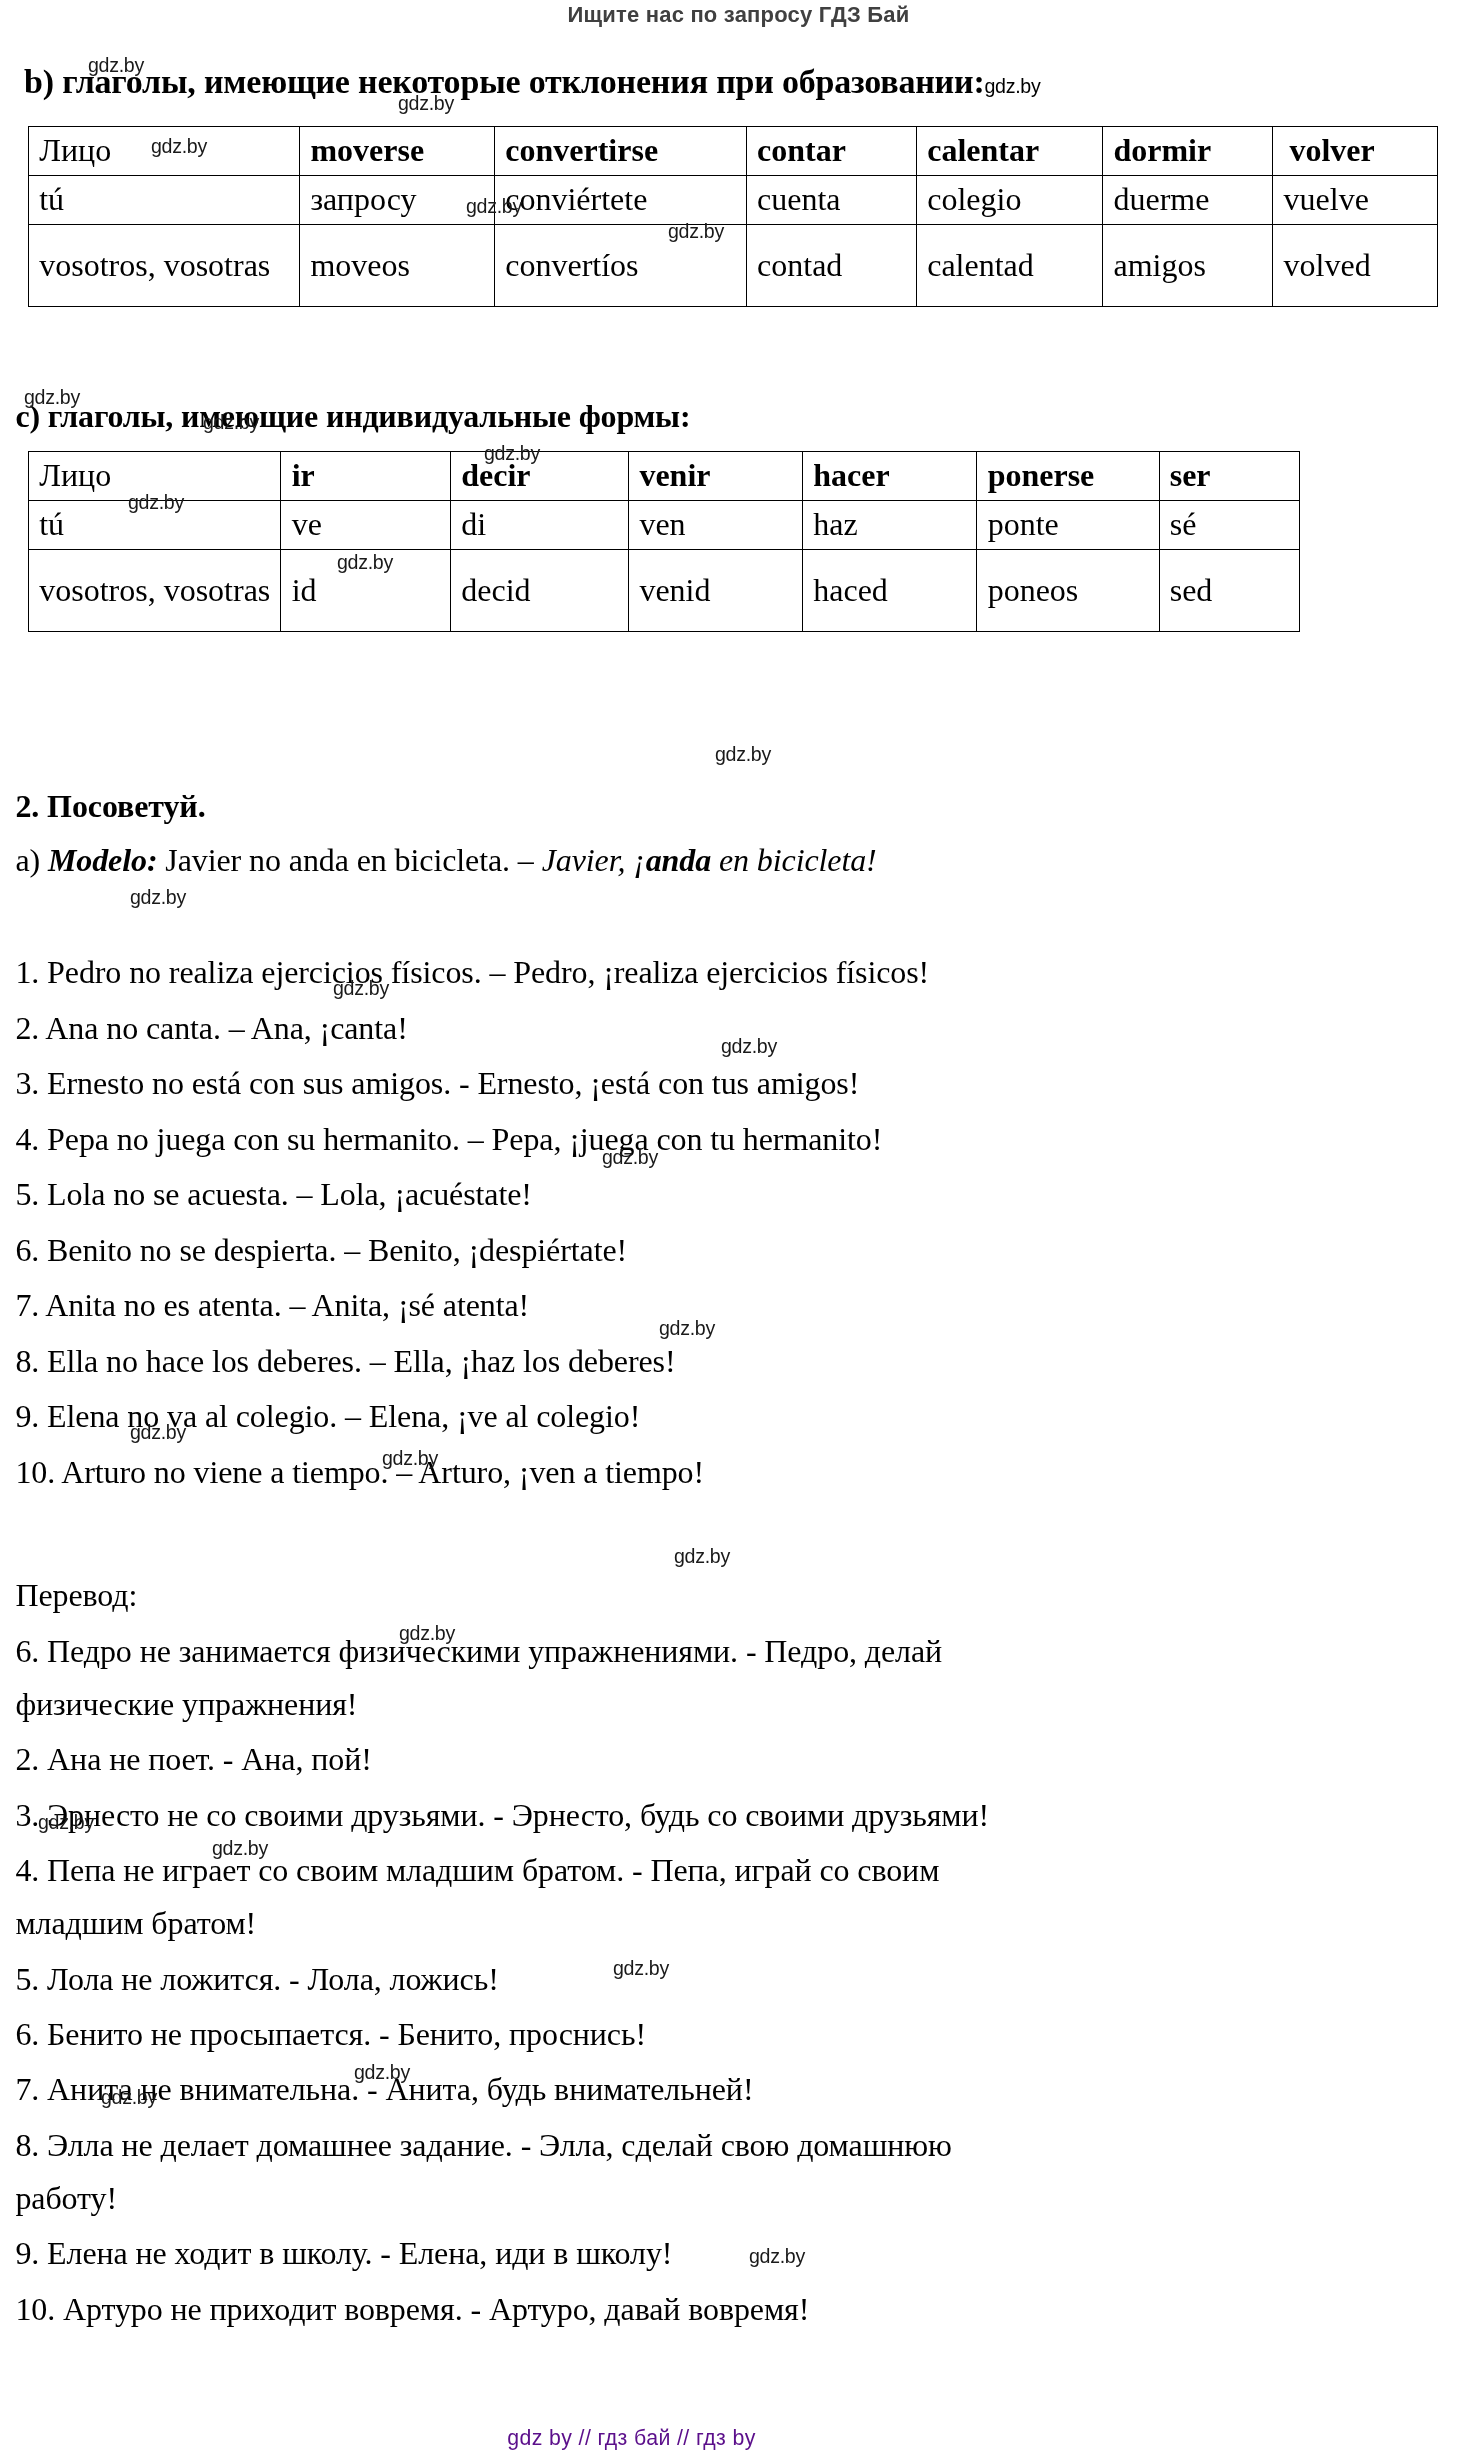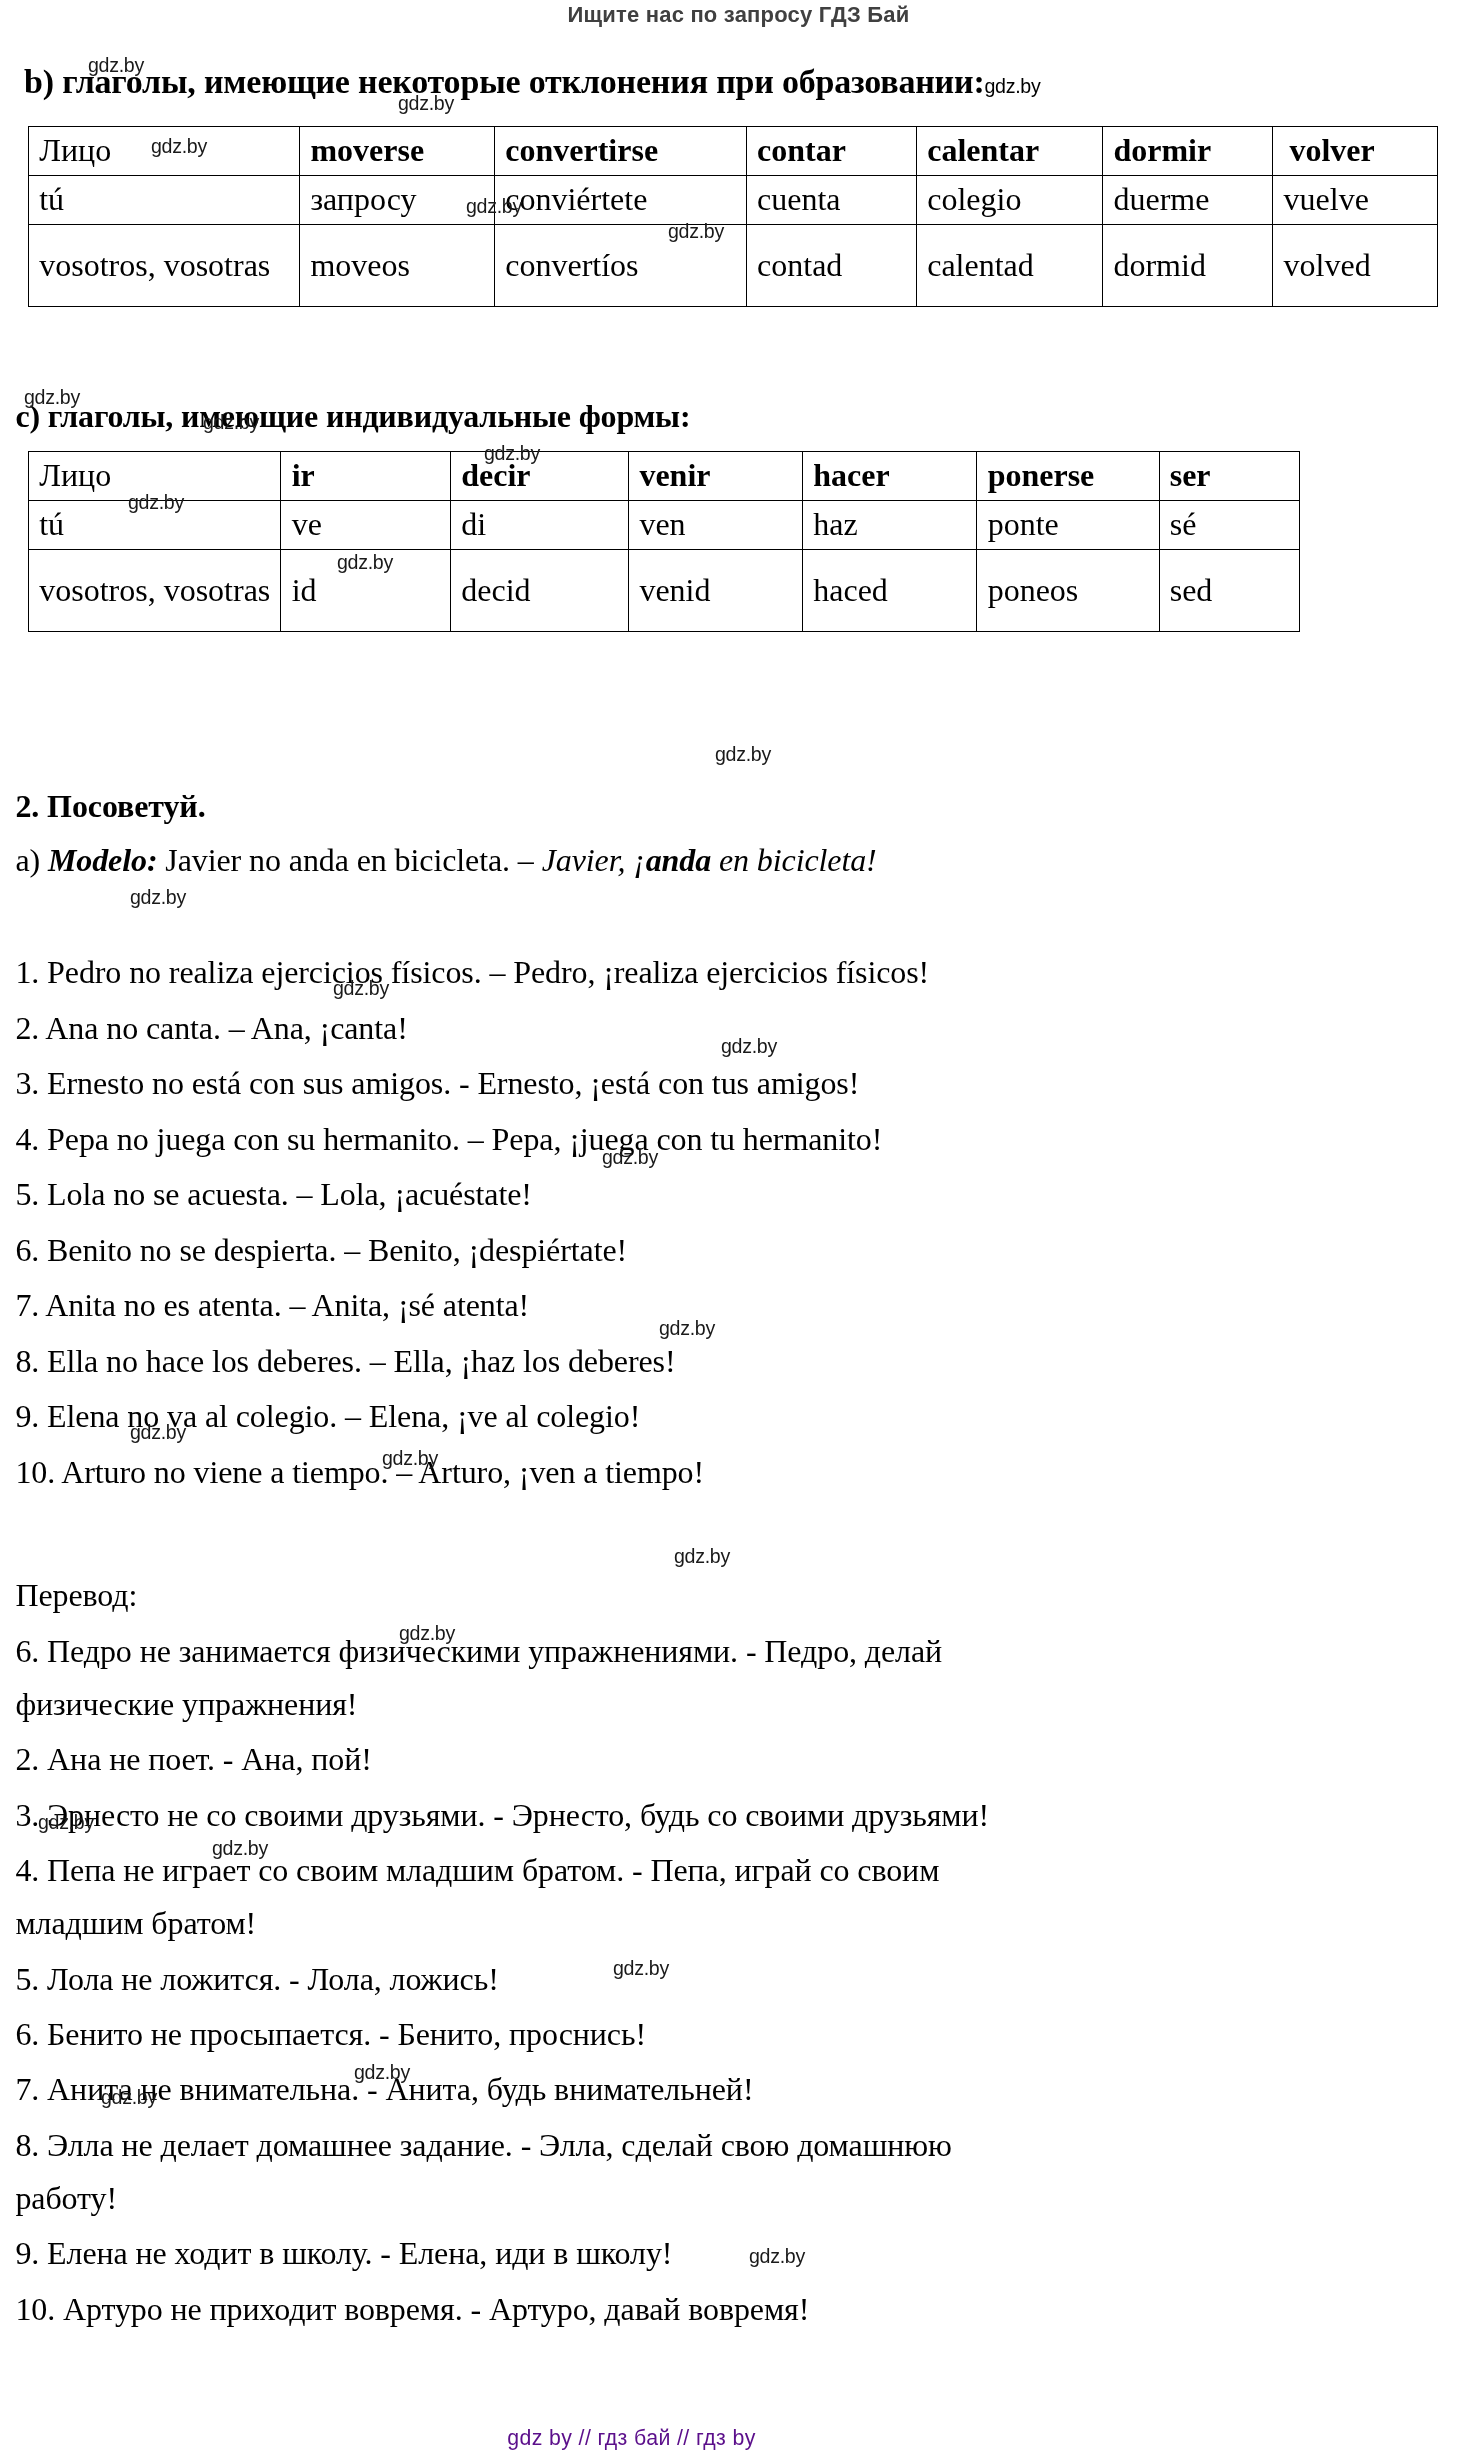--- a/index.html
+++ b/index.html
@@ -139,21 +139,21 @@
     <td>colegio</td>
     <td>duerme</td>
     <td>vuelve</td>
   </tr>
   <tr class="r2">
     <td class="person two-line">vosotros, vosotras</td>
     <td>moveos</td>
     <td>convertíos</td>
     <td>contad</td>
     <td>calentad</td>
-    <td>dormid</td>
+    <td>amigos</td>
     <td>volved</td>
   </tr>
 </tbody>
   </table>
 
 <div class="sec-head" style="left:15.4px; top:398px; font-size:32px;">c) глаголы, имеющие индивидуальные формы:</div>
 
 <table class="vtab" style="left:28px; top:451px; width:1272px;">
   <tbody>
       <tr class="hdr">

